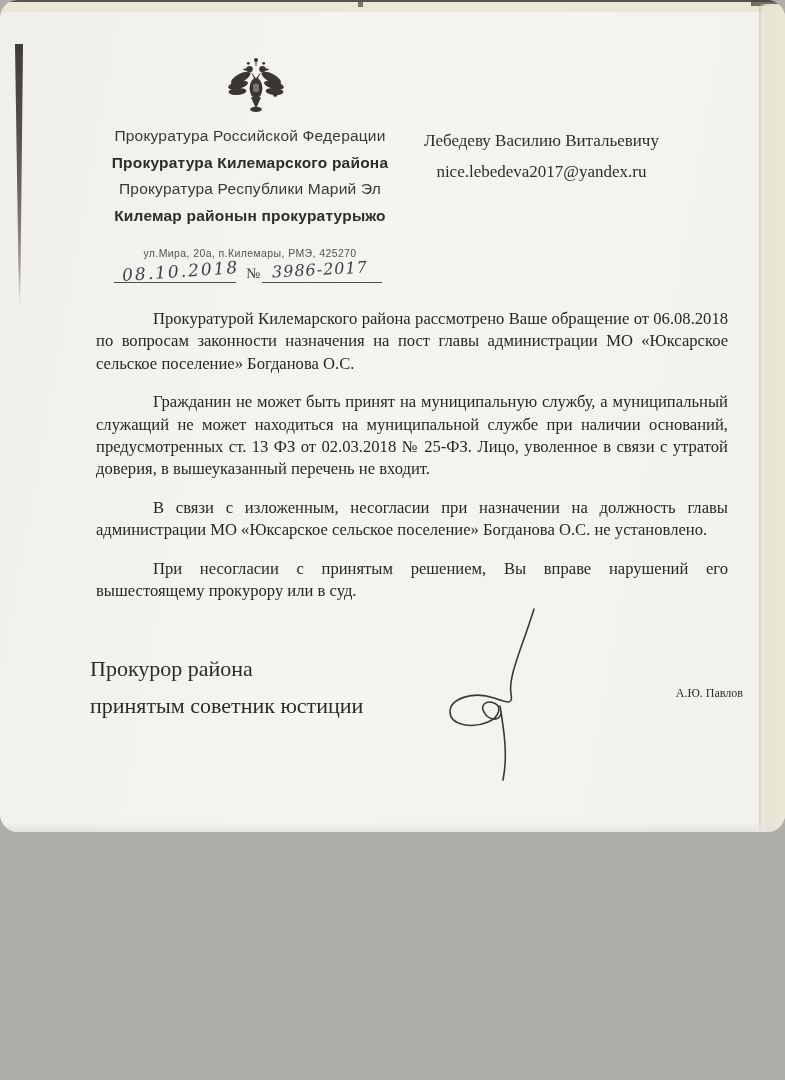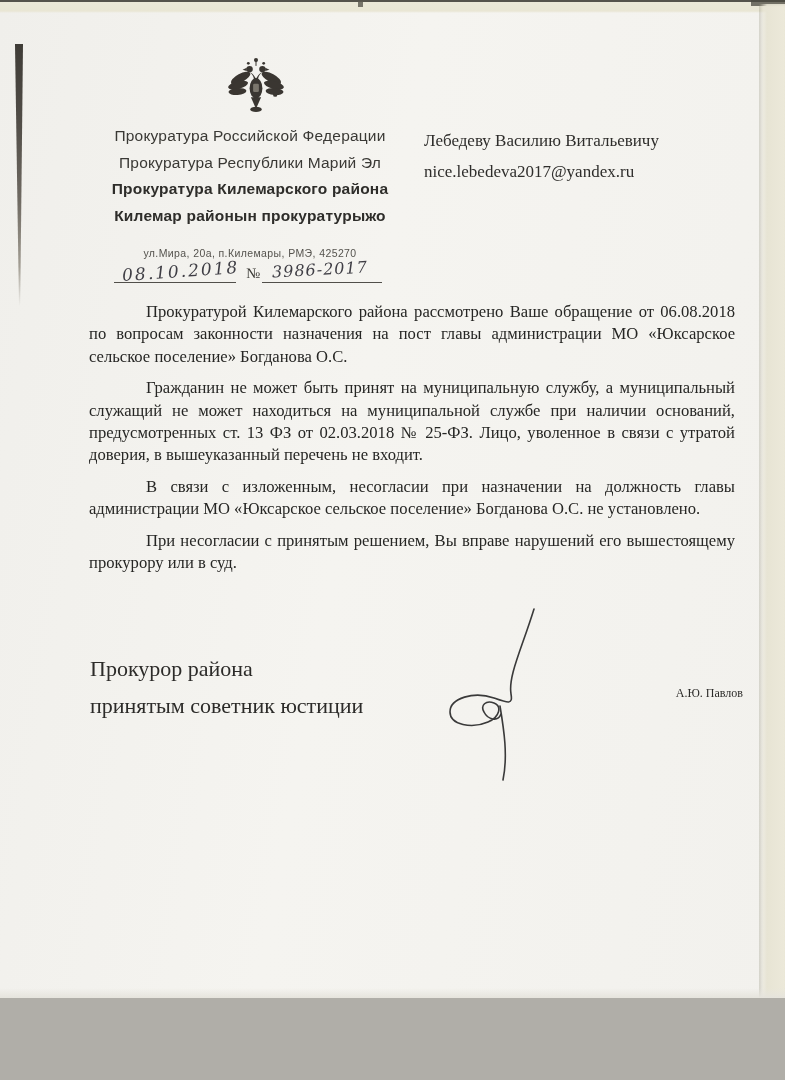--- a/index.html
+++ b/index.html
@@ -1,19 +1,19 @@
 <!DOCTYPE html>
 <html><head>
 <meta charset="utf-8">
 <style>
   html,body { margin:0; padding:0; background:#b0aea8; }
   .page {
-    position:relative; width:785px; height:998px; margin:0 auto;
+    position:relative; width:785px; height:832px; margin:0 auto;
     background:linear-gradient(100deg,#f0efeb 0%,#f5f4f0 45%,#f2f1ed 100%);
-    overflow:hidden; font-family:"Liberation Serif", serif; color:#2a2a28;
+    overflow:hidden; font-family:"Liberation Serif", serif; color:#2a2a28;border-radius:18px;
   }
   
   .edge-top { position:absolute; top:0; left:0; right:0; height:13px;
     background:linear-gradient(#55534b 0,#55534b 2px,#ebe8d7 2px,#e9e6d4 11px,rgba(243,242,238,0) 13px); }
   .edge-top-right { position:absolute; top:0; right:0; width:34px; height:6px; background:#4a483f; opacity:.75; }
   .edge-right { position:absolute; top:4px; right:0; width:26px; bottom:0;
     background:linear-gradient(to right, rgba(222,218,200,0) 0, #e7e4d4 8px, #ece9da 100%);
     box-shadow:inset 2px 0 3px rgba(120,115,95,.25); }
   .edge-bottom { position:absolute; left:0; right:0; bottom:0; height:10px;
     background:linear-gradient(rgba(236,234,228,0), #e6e4dd); }
@@ -33,26 +33,26 @@
   .lh-address { font-size:10.5px; color:#55534e; margin-top:18px; letter-spacing:.4px; }
   .dateline { position:relative; margin-top:2px; height:30px; font-family:"Liberation Serif", serif; text-align:left; }
   .hw { font-family:"DejaVu Serif", serif; font-style:italic; color:#3f3e45; }
   .hw-date { position:absolute; left:34px; top:0px; font-size:17px; letter-spacing:2px; transform:rotate(-4deg); }
   .u-line1 { position:absolute; left:26px; top:21px; width:122px; border-top:1.5px solid #514f4a; }
   .no-label { position:absolute; left:158px; top:4px; font-size:14.5px; color:#3a3935; }
   .hw-num { position:absolute; left:184px; top:-1px; font-size:16px; letter-spacing:1px; transform:rotate(-3deg); }
   .u-line2 { position:absolute; left:174px; top:21px; width:120px; border-top:1.5px solid #514f4a; }
 
   
-  .recipient { position:absolute; left:424px; top:125px; font-size:17px; line-height:31px; color:#2e2d2b; }
+  .recipient { position:absolute; left:424px; top:125px; font-size:17px; line-height:31px; color:#2e2d2b;text-align:center; }
 
   
   .body-text { position:absolute; left:80px; top:292px; width:664px; font-size:16.6px;
     line-height:22.4px; text-align:justify; color:#262624; }
-  .body-text p { margin:9px; text-indent:57px; }
+  .body-text p { margin:16px; text-indent:57px; }
 
   
   .sig-block { position:absolute; left:90px; top:650px; font-size:22px; line-height:37px; color:#2c2b29; }
   .sig-name { position:absolute; right:42px; top:686px; font-size:12px; color:#2c2b29; }
   .signature-svg { position:absolute; left:438px; top:606px; }
 
   
   .stamp { position:absolute; left:408px; top:999px; transform:rotate(-.5deg); color:#1d1b18; white-space:nowrap; }
   .stamp-series { font-family:"Liberation Serif", serif; font-weight:bold; font-size:17px; letter-spacing:2px;margin-left:16px; }
   .stamp-number { font-family:"DejaVu Serif", serif; font-weight:bold; font-size:23px; letter-spacing:7px; margin-left:6px; }
@@ -93,22 +93,22 @@
         <ellipse cx="50" cy="85" rx="9" ry="4"></ellipse>
         <rect x="18" y="28" width="2.2" height="27" transform="rotate(38 19 41)"></rect>
         <circle cx="80" cy="62" r="3.4"></circle>
       </g>
       <rect x="45.5" y="45" width="9" height="13" rx="2" fill="#716c62"></rect>
     </svg>
   </div>
 
   <div class="letterhead">
     <div class="lh-line">Прокуратура Российской Федерации</div>
+    <div class="lh-line lh-bold">Прокуратура Килемарского района</div>
     <div class="lh-line">Прокуратура Республики Марий Эл</div>
-    <div class="lh-line lh-bold">Прокуратура Килемарского района</div>
     <div class="lh-line lh-bold">Килемар районын прокуратурыжо</div>
     <div class="lh-address">ул.Мира, 20а, п.Килемары, РМЭ, 425270</div>
     <div class="dateline">
       <span class="hw hw-date">08.10.2018</span>
       <span class="u-line1"></span>
       <span class="no-label">№</span>
       <span class="hw hw-num">3986-2017</span>
       <span class="u-line2"></span>
     </div>
   </div>

